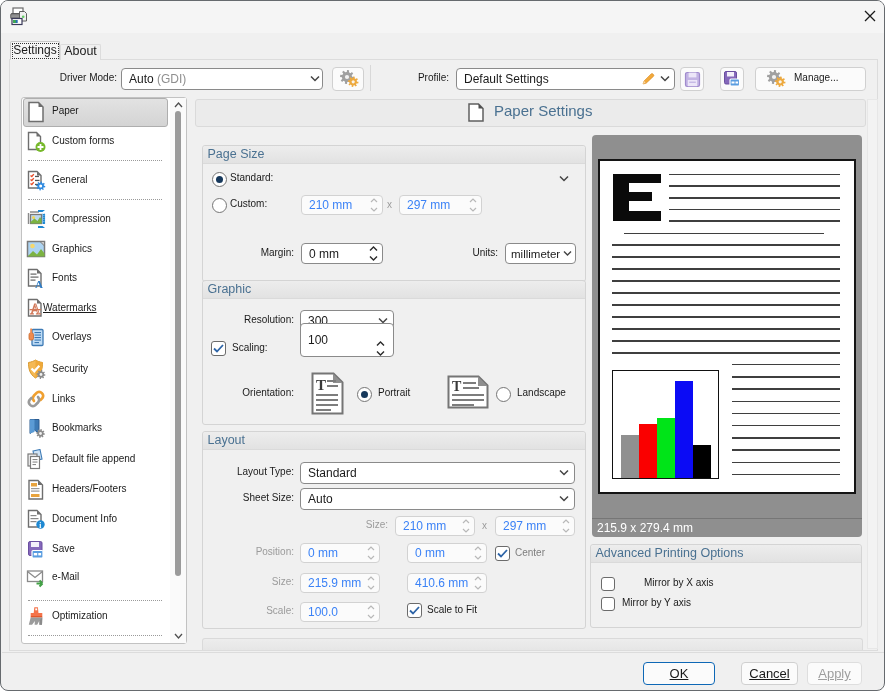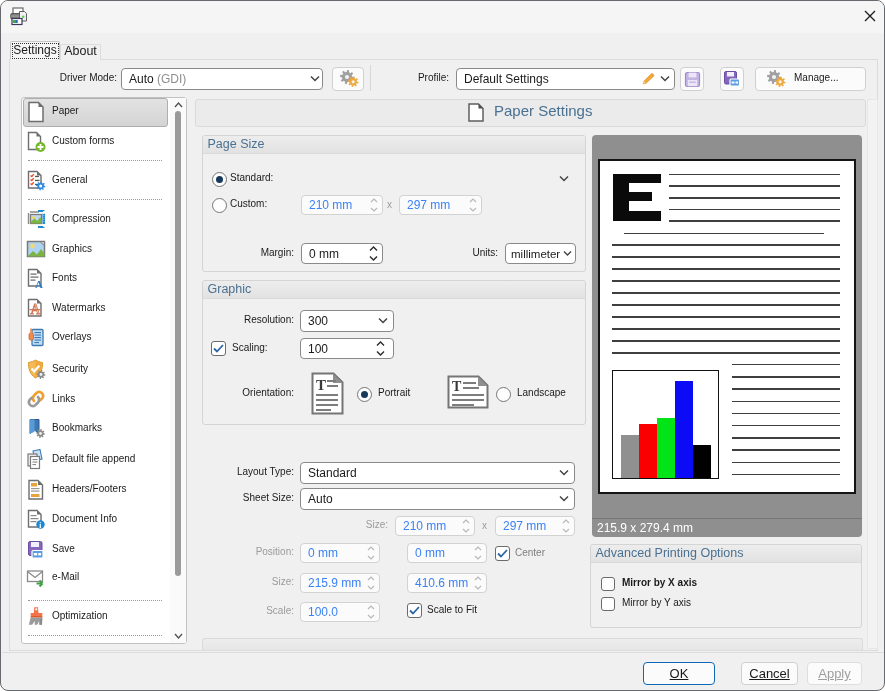--- a/index.html
+++ b/index.html
@@ -152,21 +152,21 @@
       <rect x="4.5" y="11.5" width="5" height="1.2" fill="#666"></rect>
       <text x="9" y="19.5" font-family="Liberation Serif,serif" font-size="11" font-weight="bold" fill="#2e7bc4">A</text>
     </svg>
 <div class="abs t13" style="left:51px;top:270.5px;">Fonts</div>
 <svg class="abs" style="left:25px;top:297px;" width="20" height="22" viewBox="0 0 20 22">
       <path d="M2.5 1.5 h8.5 l4 4 v12.5 h-12.5 Z" fill="#fff" stroke="#6e6e6e" stroke-width="1.4"></path>
       <path d="M11 1.5 l4 4 h-4 Z" fill="#6e6e6e"></path>
       <text x="4.2" y="16" font-family="Liberation Serif,serif" font-size="14" fill="none" stroke="#d2795a" stroke-width="0.9">A</text>
       <rect x="3.5" y="11" width="11.5" height="1.3" fill="#d2795a"></rect>
     </svg>
-<div class="abs t13" style="left:51px;top:301px;">Watermarks</div>
+<div class="abs t13" style="left:42px;top:301px;text-decoration:underline;">Watermarks</div>
 <svg class="abs" style="left:25px;top:326px;" width="20" height="22" viewBox="0 0 20 22">
       <rect x="6" y="2.5" width="11" height="16" rx="1" fill="#bfdcf5" stroke="#3d7ab5" stroke-width="1.3"></rect>
       <g fill="#3d7ab5">
         <rect x="8.5" y="5" width="6.5" height="1.1"></rect>
         <rect x="8.5" y="7.5" width="6.5" height="1.1"></rect>
         <rect x="8.5" y="10" width="6.5" height="1.1"></rect>
         <rect x="8.5" y="12.5" width="6.5" height="1.1"></rect>
         <rect x="8.5" y="15" width="4.5" height="1.1"></rect>
       </g>
       <rect x="3" y="6" width="4.5" height="7" rx="1.5" fill="#ef8b4e" stroke="#c96a2e" stroke-width="0.8"></rect>
@@ -264,21 +264,21 @@
 
 <div class="abs" style="left:194px;top:98px;width:671px;height:28px;background:#ebebeb;border:1px solid #dadada;border-radius:3px;"></div>
 <svg class="abs" style="left:467px;top:102px;" width="16" height="19" viewBox="0 0 16 19">
   <path d="M1 1 h9.5 l4.5 4.5 v12.5 h-14 Z" fill="#fff" stroke="#5f5f5f" stroke-width="1.5"></path>
   <path d="M10.5 1 l4.5 4.5 h-4.5 Z" fill="#4d4d4d"></path>
 </svg>
 <div class="abs" style="left:493px;top:101px;font-size:15px;color:#4a7191;">Paper Settings</div>
 
 <div class="abs" style="left:866px;top:98px;width:11px;height:550px;background:#f3f3f3;border:1px solid #e7e7e7;"></div>
 
-<div class="gbx" style="left:201px;top:134px;width:384px;height:137px;">
+<div class="gbx" style="left:201px;top:144px;width:384px;height:137px;">
   <div class="gband">Page Size</div>
 </div>
 <div class="rad sel" style="left:210.5px;top:170.5px;"></div>
 <div class="abs t13" style="left:229px;top:171px;">Standard:</div>
 <svg class="abs" style="left:558px;top:174px;" width="10" height="8" viewBox="0 0 10 8">
       <path d="M1 1.5 L5 5.5 L9 1.5" fill="none" stroke="#444" stroke-width="1.5"></path>
     </svg>
 <div class="rad" style="left:210.5px;top:197px;"></div>
 <div class="abs t13" style="left:229px;top:197px;">Custom:</div>
 <div class="spin dis" style="left:300px;top:194px;width:82px;height:20px;">210 mm</div>
@@ -307,21 +307,21 @@
 <div class="abs t13 lblr" style="left:200px;top:313px;width:93px;">Resolution:</div>
 <div class="combo" style="left:299px;top:309px;width:94px;height:22px;">300</div>
 <svg class="abs" style="left:377px;top:316px;" width="10" height="8" viewBox="0 0 10 8">
       <path d="M1 1.5 L5 5.5 L9 1.5" fill="none" stroke="#444" stroke-width="1.5"></path>
     </svg>
 <div class="chk" style="left:210px;top:340px;"></div>
 <svg class="abs" style="left:212px;top:343px;" width="11" height="9" viewBox="0 0 11 9">
       <path d="M1 4.5 L4 7.5 L10 1" fill="none" stroke="#2d64a7" stroke-width="1.8"></path>
     </svg>
 <div class="abs t13" style="left:231px;top:341px;">Scaling:</div>
-<div class="spin" style="left:299px;top:337px;width:94px;height:21px;">100</div>
+<div class="spin" style="left:299px;top:322px;width:94px;height:34px;">100</div>
 <svg class="abs" style="left:375px;top:340px;" width="9" height="15" viewBox="0 0 9 15">
       <path d="M1 4.5 L4.5 1 L8 4.5 M1 10.5 L4.5 14 L8 10.5" fill="none" stroke="#2a2a2a" stroke-width="1.4"></path>
     </svg>
 <div class="abs t13 lblr" style="left:200px;top:386px;width:93px;">Orientation:</div>
 <svg class="abs" style="left:310px;top:371px;" width="33" height="43" viewBox="0 0 33 43">
   <path d="M1.5 1.5 h21 l9 9 v31 h-30 Z" fill="#fff" stroke="#757575" stroke-width="2"></path>
   <path d="M22 1.5 l9.5 9.5 h-9.5 Z" fill="#8f8f8f"></path>
   <text x="5" y="18" font-family="Liberation Serif, serif" font-size="15" font-weight="bold" fill="#3a3a3a">T</text>
   <rect x="16" y="8" width="9" height="2" fill="#7d7d7d"></rect>
   <rect x="16" y="13" width="11" height="2" fill="#7d7d7d"></rect>
@@ -338,20 +338,23 @@
   <text x="5" y="16" font-family="Liberation Serif, serif" font-size="14" font-weight="bold" fill="#3a3a3a">T</text>
   <rect x="16" y="7" width="13" height="2" fill="#7d7d7d"></rect>
   <rect x="16" y="12" width="16" height="2" fill="#7d7d7d"></rect>
   <rect x="5" y="19" width="32" height="2" fill="#7d7d7d"></rect>
   <rect x="5" y="24" width="32" height="2" fill="#7d7d7d"></rect>
   <rect x="5" y="29" width="22" height="2" fill="#7d7d7d"></rect>
 </svg>
 <div class="rad" style="left:494.5px;top:385.5px;"></div>
 <div class="abs t13" style="left:516px;top:386px;">Landscape</div>
 
+<div class="gbx" style="left:201px;top:430px;width:384px;height:198px;">
+  <div class="gband">Layout</div>
+</div>
 <div class="abs t13 lblr" style="left:200px;top:465px;width:93px;">Layout Type:</div>
 <div class="combo" style="left:299px;top:461px;width:275px;height:22px;">Standard</div>
 <svg class="abs" style="left:558px;top:468px;" width="10" height="8" viewBox="0 0 10 8">
       <path d="M1 1.5 L5 5.5 L9 1.5" fill="none" stroke="#444" stroke-width="1.5"></path>
     </svg>
 <div class="abs t13 lblr" style="left:200px;top:491px;width:93px;">Sheet Size:</div>
 <div class="combo" style="left:299px;top:487px;width:275px;height:22px;">Auto</div>
 <svg class="abs" style="left:558px;top:494px;" width="10" height="8" viewBox="0 0 10 8">
       <path d="M1 1.5 L5 5.5 L9 1.5" fill="none" stroke="#444" stroke-width="1.5"></path>
     </svg>
@@ -439,21 +442,21 @@
 <div class="pline" style="left:731px;top:448.3px;width:108px;"></div>
 <div class="pline" style="left:731px;top:460.5px;width:108px;"></div>
 <div class="pline" style="left:731px;top:472.7px;width:108px;"></div>
 <div class="abs" style="left:591px;top:517px;width:270px;height:1px;background:#767676;"></div>
 <div class="abs" style="left:596px;top:520px;font-size:12px;color:#fff;">215.9 x 279.4 mm</div>
 
 <div class="gbx" style="left:589px;top:543px;width:272px;height:84px;">
   <div class="gband">Advanced Printing Options</div>
 </div>
 <div class="chk" style="left:600px;top:576px;width:14px;height:14px;"></div>
-<div class="abs t13" style="left:621px;top:576px;font-weight:bold;">Mirror by X axis</div>
+<div class="abs t13" style="left:643px;top:576px;">Mirror by X axis</div>
 <div class="chk" style="left:600px;top:596px;width:14px;height:14px;"></div>
 <div class="abs t13" style="left:621px;top:596px;">Mirror by Y axis</div>
 
 <div class="abs" style="left:1px;top:651px;width:883px;height:1px;background:#dcdcdc;"></div>
 <div class="btn" style="left:642px;top:661px;width:72px;height:23px;border:1.5px solid #0e68b6;">OK</div>
 <div class="btn" style="left:740px;top:661px;width:57px;height:23px;">Cancel</div>
 <div class="btn" style="left:806px;top:661px;width:55px;height:23px;color:#9e9e9e;border-color:#dedede;"><span style="text-decoration:underline">A</span>pply</div>
 
 </div>
 

